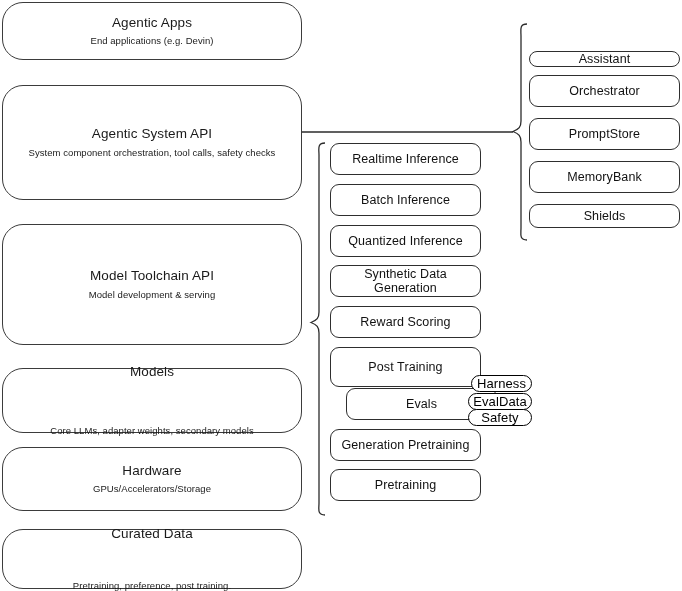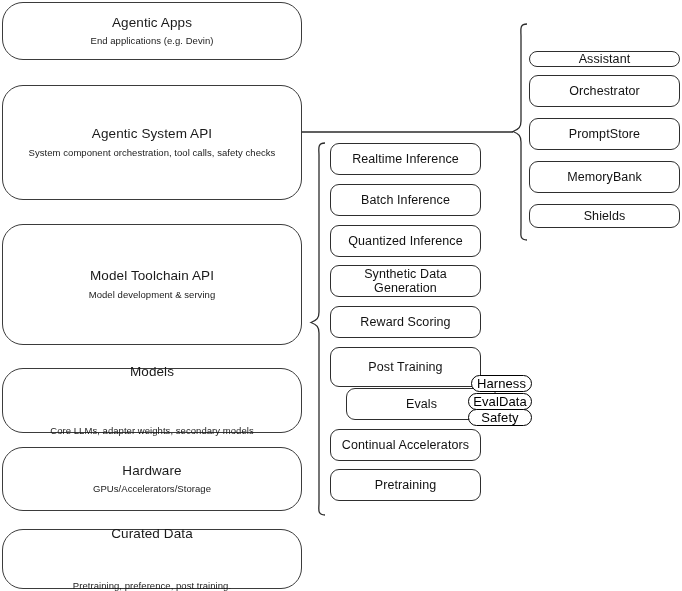--- a/index.html
+++ b/index.html
@@ -166,21 +166,21 @@
   <div class="cap-box" style="left:330px; top:225px; width:151px; height:32px;">Quantized Inference</div>
 
   <div class="cap-box" style="left:330px; top:265px; width:151px; height:32px;">Synthetic Data Generation</div>
 
   <div class="cap-box" style="left:330px; top:306px; width:151px; height:32px;">Reward Scoring</div>
 
   <div class="cap-box" style="left:330px; top:347px; width:151px; height:40px;">Post Training</div>
 
   <div class="cap-box" style="left:346px; top:388px; width:151px; height:32px;">Evals</div>
 
-  <div class="cap-box" style="left:330px; top:429px; width:151px; height:32px;">Continual Accelerators</div>
+  <div class="cap-box" style="left:330px; top:429px; width:151px; height:32px;">Generation Pretraining</div>
 
   <div class="cap-box" style="left:330px; top:469px; width:151px; height:32px;">Pretraining</div>
 
   <div class="badge" style="left:471px; top:375px; width:61px; height:17px;">Harness</div>
 
   <div class="badge" style="left:468px; top:393px; width:64px; height:17px;">EvalData</div>
 
   <div class="badge" style="left:468px; top:409px; width:64px; height:17px;">Safety</div>
 
 </div>

